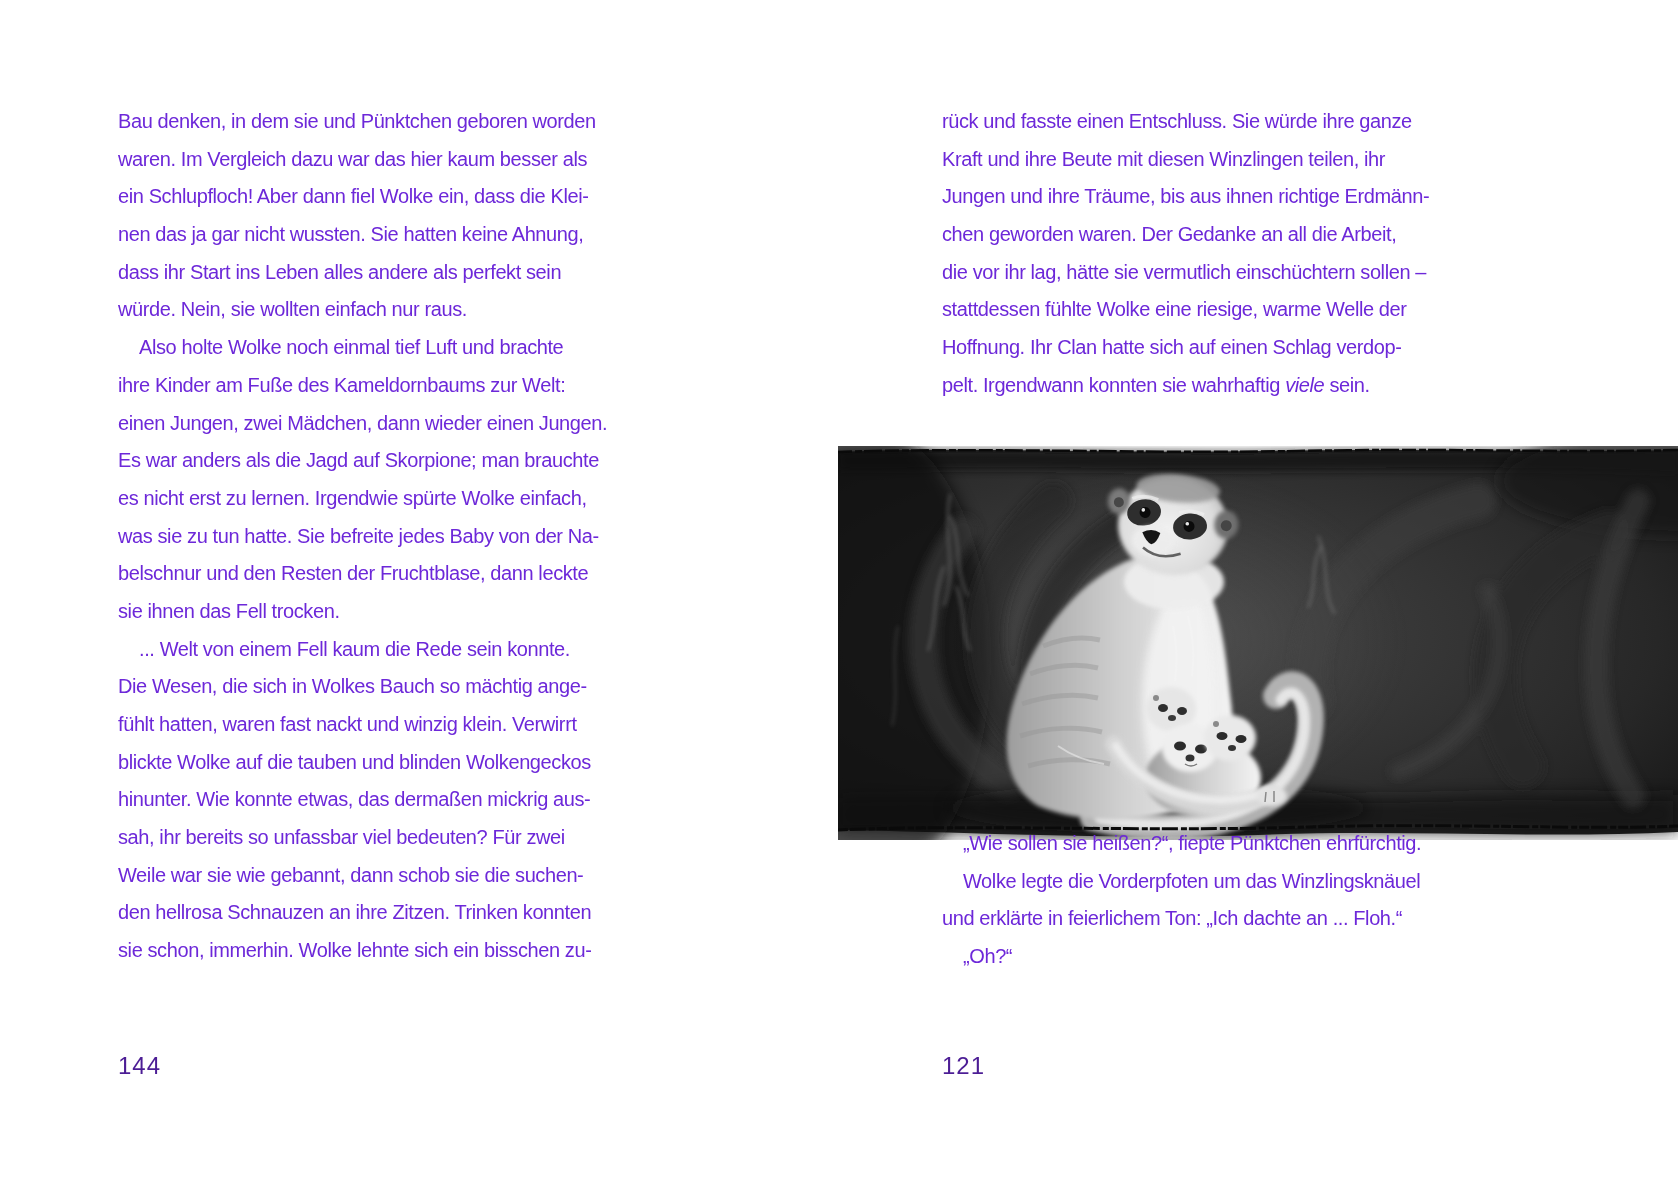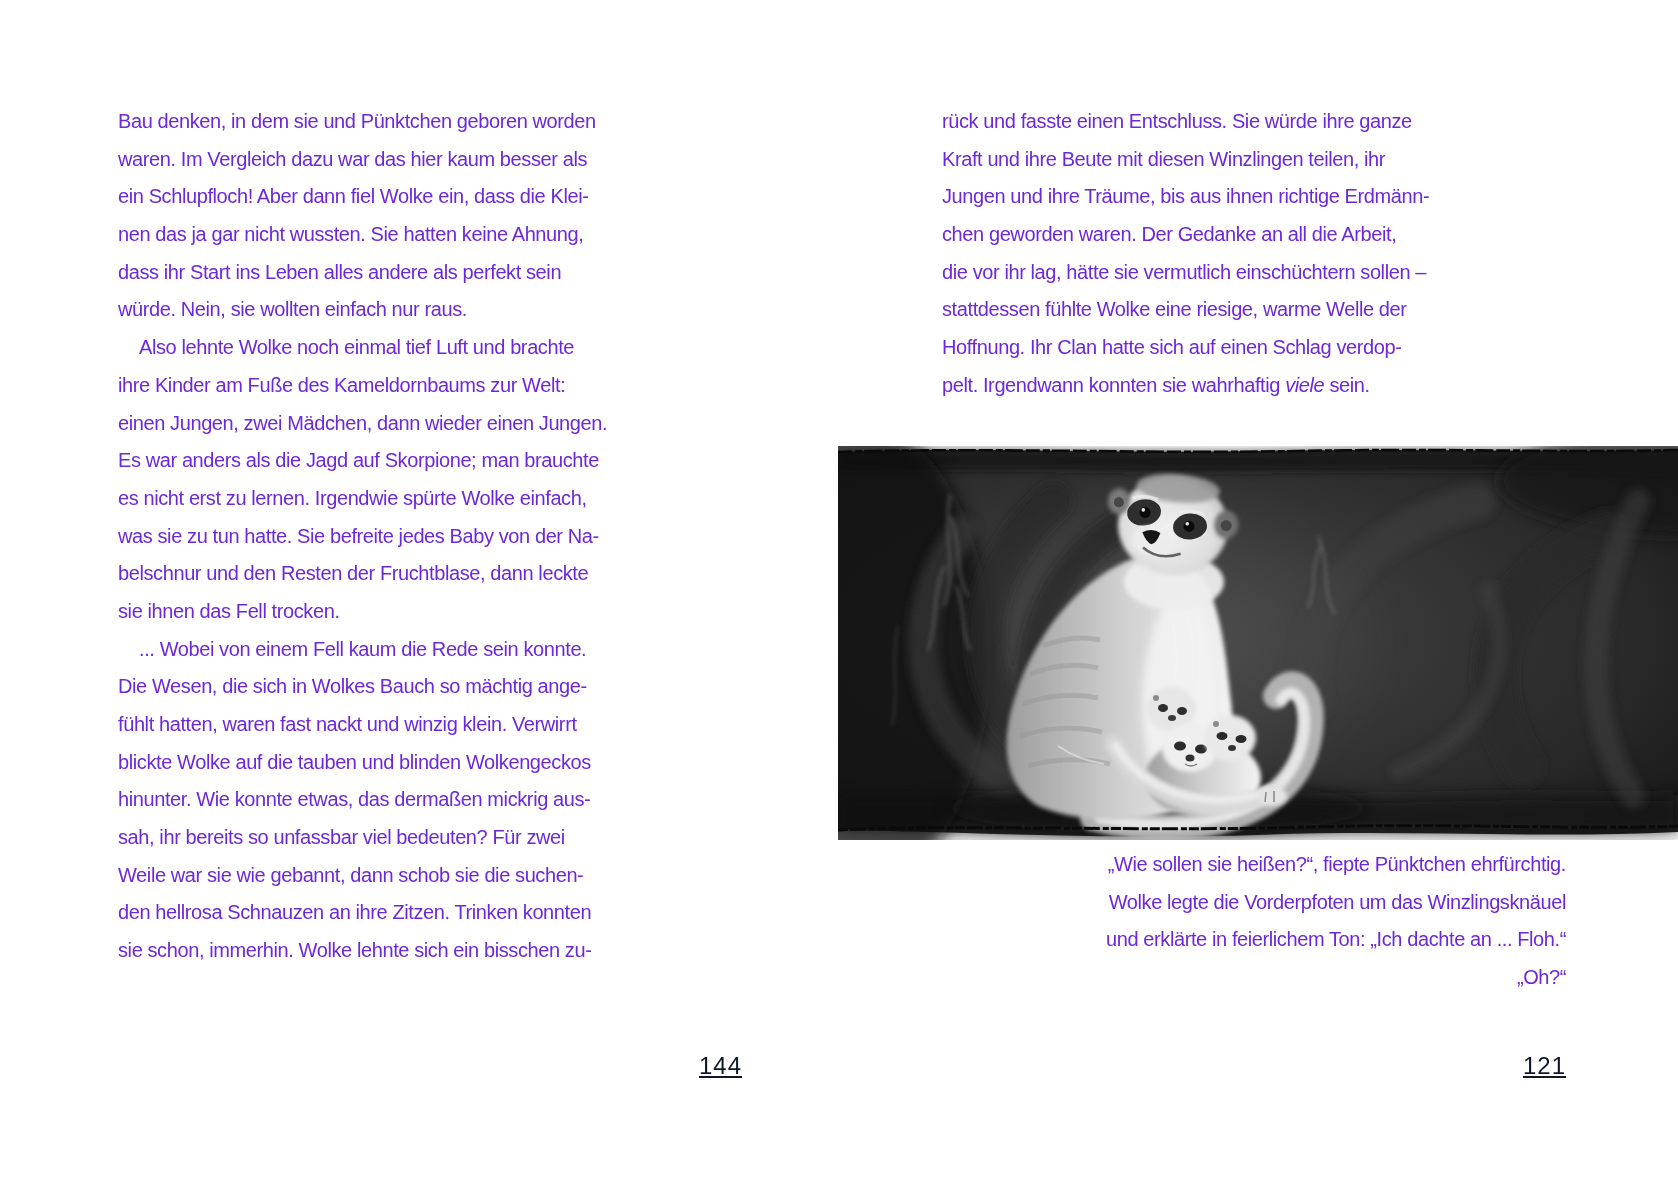--- a/index.html
+++ b/index.html
@@ -10,53 +10,53 @@
   }
   .text-col{
     position:absolute;width:624px;
     font-size:20px;line-height:37.7px;letter-spacing:-0.4px;
     color:#6d28d9;white-space:nowrap;font-weight:400;
   }
   .line{height:37.7px;}
   .line.indent{padding-left:21px;}
   .it{font-style:italic;}
   .page-num{
-    position:absolute;width:624px;text-align:right;
-    font-size:24px;color:#0f172a;letter-spacing:1px;text-decoration:underline;
+    position:absolute;width:624px;text-align:left;
+    font-size:24px;color:#4c1d95;letter-spacing:1px;
   }
   #left-col{left:118px;top:103px;}
   #right-top-col{left:942px;top:103px;}
-  #right-bottom-col{left:942px;top:846px;text-align:right;}
+  #right-bottom-col{left:942px;top:825px;}
   #num-left{left:118px;top:1052px;}
   #num-right{left:942px;top:1052px;}
   #illustration{
     position:absolute;left:838px;top:446px;width:840px;height:394px;
   }
   #illustration svg{display:block;width:100%;height:100%;}
 </style>
 </head>
 <body>
 
 <div>
   <div id="left-col" class="text-col">
       <div class="line"><span>Bau denken, in dem sie und Pünktchen geboren worden</span></div>
       <div class="line"><span>waren. Im Vergleich dazu war das hier kaum besser als</span></div>
       <div class="line"><span>ein Schlupfloch! Aber dann fiel Wolke ein, dass die Klei-</span></div>
       <div class="line"><span>nen das ja gar nicht wussten. Sie hatten keine Ahnung,</span></div>
       <div class="line"><span>dass ihr Start ins Leben alles andere als perfekt sein</span></div>
       <div class="line"><span>würde. Nein, sie wollten einfach nur raus.</span></div>
-      <div class="line indent"><span>Also lehnte Wolke noch einmal tief Luft und brachte</span></div>
+      <div class="line indent"><span>Also holte Wolke noch einmal tief Luft und brachte</span></div>
       <div class="line"><span>ihre Kinder am Fuße des Kameldornbaums zur Welt:</span></div>
       <div class="line"><span>einen Jungen, zwei Mädchen, dann wieder einen Jungen.</span></div>
       <div class="line"><span>Es war anders als die Jagd auf Skorpione; man brauchte</span></div>
       <div class="line"><span>es nicht erst zu lernen. Irgendwie spürte Wolke einfach,</span></div>
       <div class="line"><span>was sie zu tun hatte. Sie befreite jedes Baby von der Na-</span></div>
       <div class="line"><span>belschnur und den Resten der Fruchtblase, dann leckte</span></div>
       <div class="line"><span>sie ihnen das Fell trocken.</span></div>
-      <div class="line indent"><span>... Wobei von einem Fell kaum die Rede sein konnte.</span></div>
+      <div class="line indent"><span>... Welt von einem Fell kaum die Rede sein konnte.</span></div>
       <div class="line"><span>Die Wesen, die sich in Wolkes Bauch so mächtig ange-</span></div>
       <div class="line"><span>fühlt hatten, waren fast nackt und winzig klein. Verwirrt</span></div>
       <div class="line"><span>blickte Wolke auf die tauben und blinden Wolkengeckos</span></div>
       <div class="line"><span>hinunter. Wie konnte etwas, das dermaßen mickrig aus-</span></div>
       <div class="line"><span>sah, ihr bereits so unfassbar viel bedeuten? Für zwei</span></div>
       <div class="line"><span>Weile war sie wie gebannt, dann schob sie die suchen-</span></div>
       <div class="line"><span>den hellrosa Schnauzen an ihre Zitzen. Trinken konnten</span></div>
       <div class="line"><span>sie schon, immerhin. Wolke lehnte sich ein bisschen zu-</span></div>
     </div>
   <div id="num-left" class="page-num">144</div>

